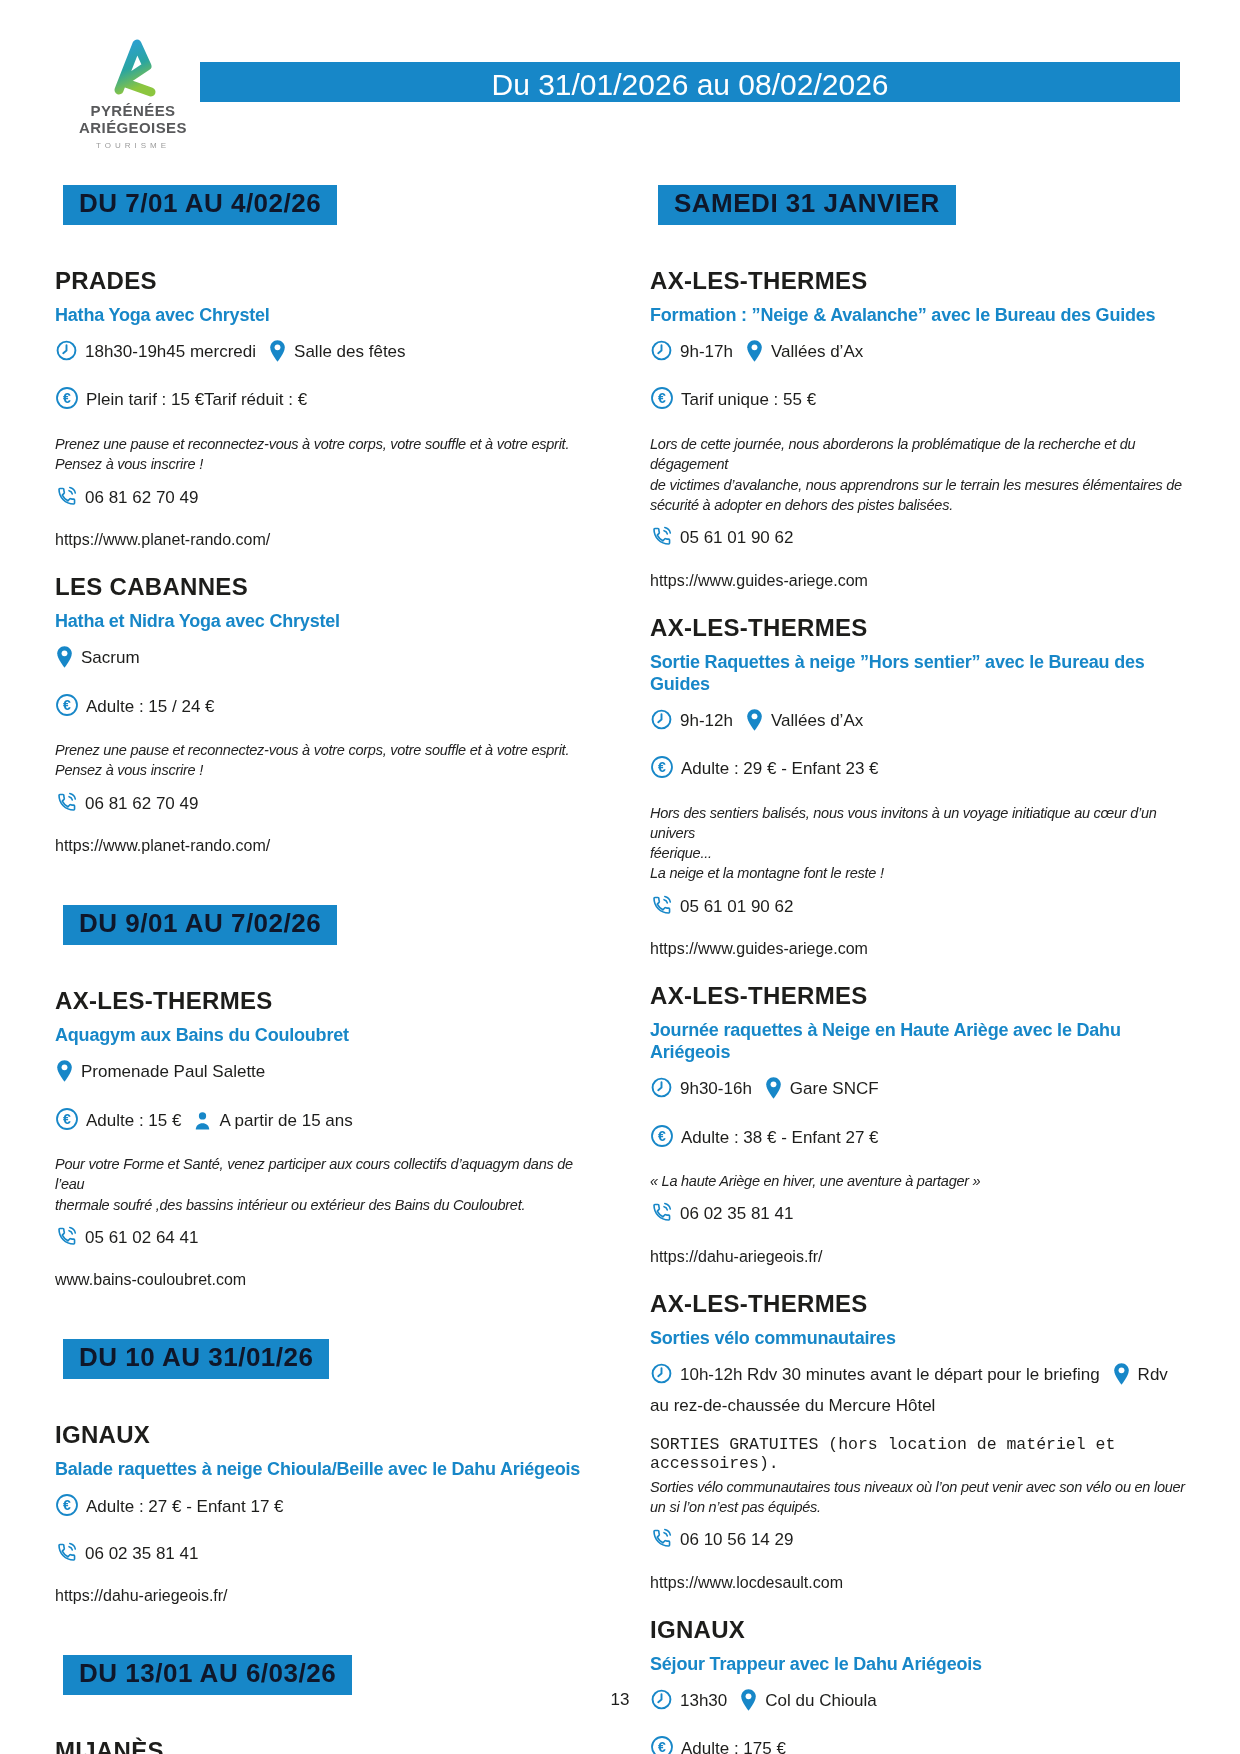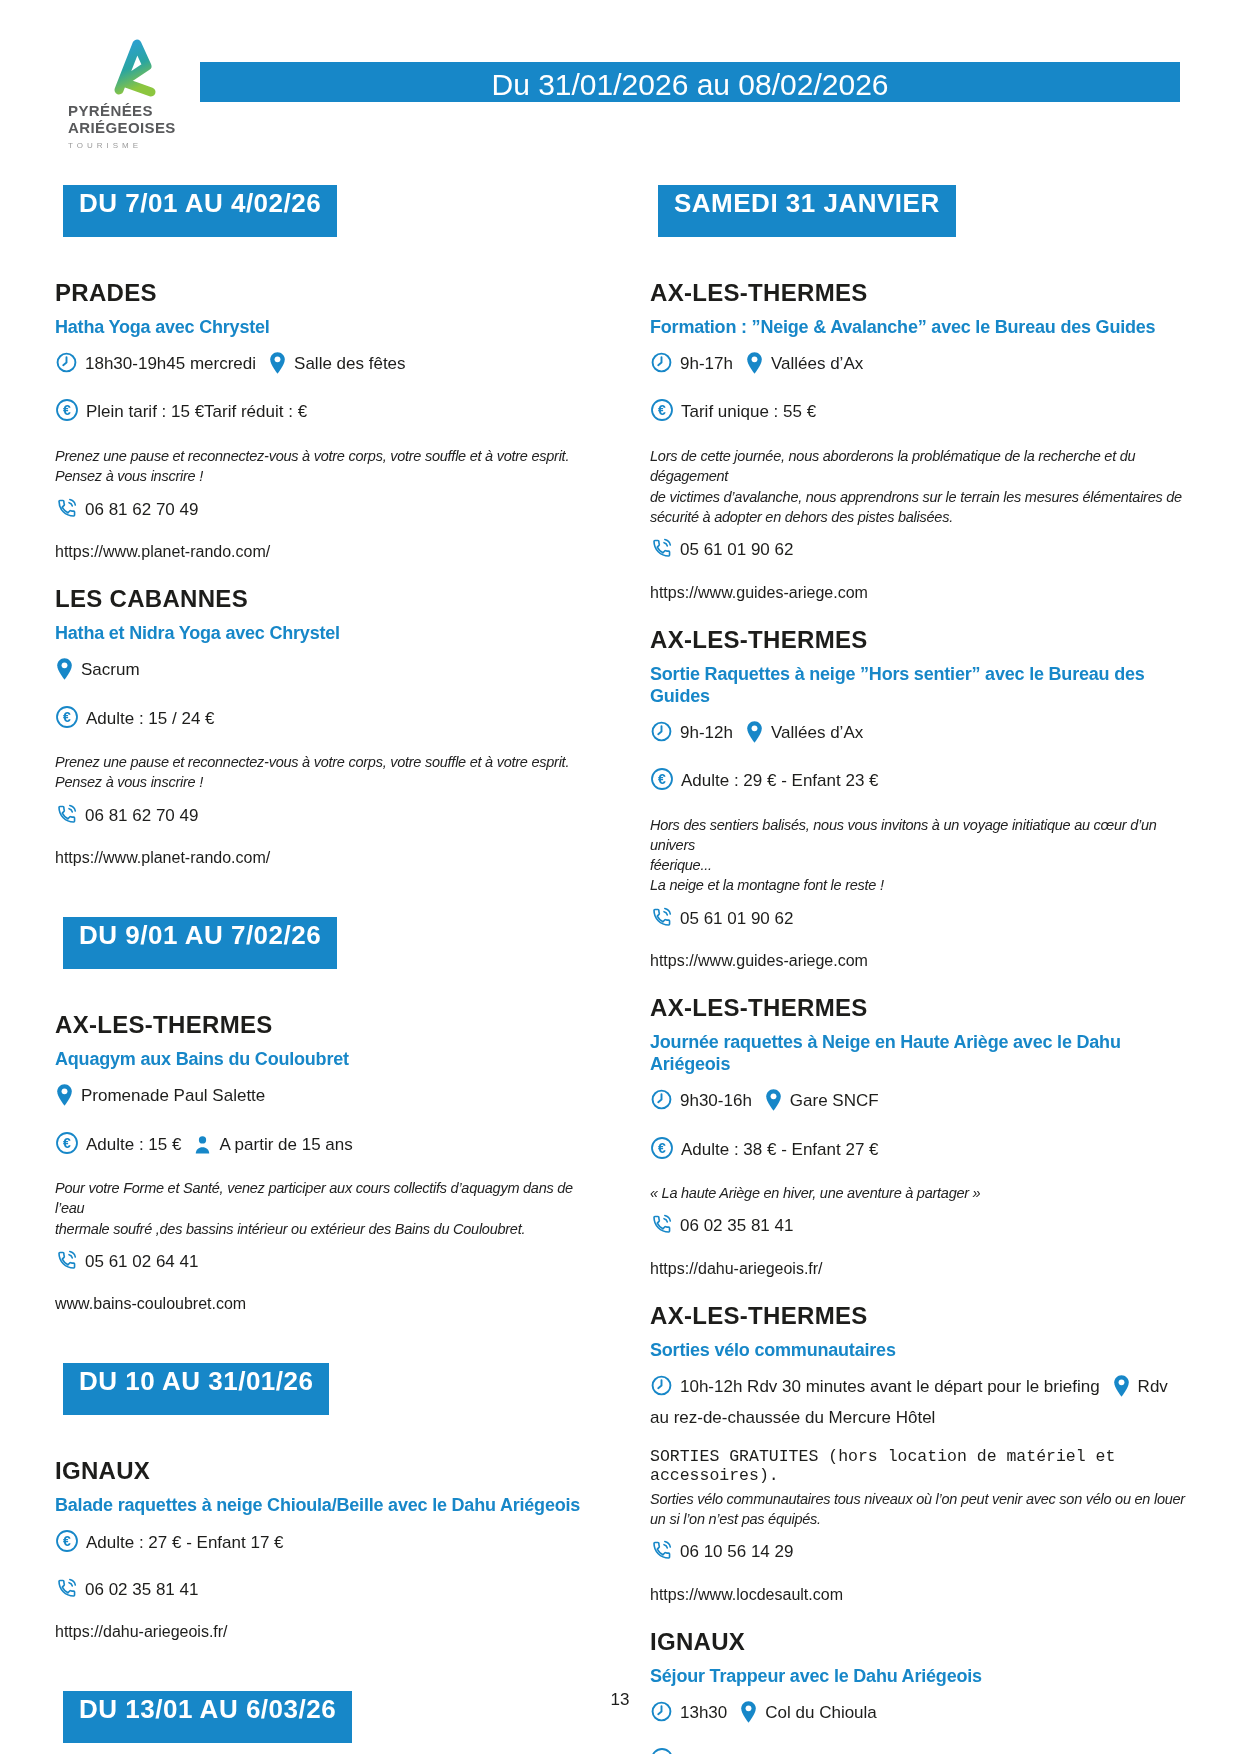--- a/index.html
+++ b/index.html
@@ -4,35 +4,35 @@
 <style>
   :root { --accent:#1787c8; --ink:#1d1d1b; }
   * { box-sizing:border-box; }
   html,body { margin:0; padding:0; background:#ffffff; }
   .page {
     position:relative; width:1240px; height:1754px; margin:0 auto;
     background:#ffffff; color:var(--ink);
     font-family:"Liberation Sans", sans-serif; overflow:hidden;
   }
   
-  .logo { position:absolute; left:68px; top:36px; width:130px; text-align:left; }
+  .logo { position:absolute; left:68px; top:36px; width:130px; text-align:center; }
   .logo svg { display:block; margin:0 auto 4px; }
   .logo-name { font-weight:bold; color:#58595b; font-size:15px; line-height:1.15; letter-spacing:.4px; }
   .logo-sub { font-size:8px; letter-spacing:4px; color:#9b9b9b; margin-top:4px; }
   .header-bar {
     position:absolute; left:200px; top:62px; width:980px; height:40px;
     background:var(--accent); color:#fff; display:flex; align-items:flex-end; justify-content:center;
     font-size:30px; font-weight:normal;
   }
   
   .content { position:absolute; left:55px; top:183px; width:1135px; display:flex; gap:55px; }
   .col { width:540px; flex:0 0 540px; }
   .section-badge {
-    display:inline-block; background:var(--accent); color:#ffffff; font-weight:bold;
-    font-size:26px; padding:3px 16px 18px; margin:26px 0 18px 8px; letter-spacing:.5px;
+    display:inline-block; background:var(--accent); color:#0f172a; font-weight:bold;
+    font-size:26px; padding:3px 16px 6px; margin:26px 0 18px 8px; letter-spacing:.5px;
   }
   .col > .section-badge:first-child { margin-top:2px; }
   .event { margin-bottom:24px; }
   .city { font-size:24px; font-weight:bold; color:var(--ink); margin:24px 0 10px; letter-spacing:.3px; }
   .title { font-size:18px; font-weight:bold; color:var(--accent); margin:0 0 12px; line-height:1.22; letter-spacing:-.2px; }
   .line { font-size:17px; margin:10px 0 16px; line-height:1.5; }
   .line .part { margin-right:12px; }
   .icon { display:inline-block; vertical-align:-5px; margin-right:7px; }
   .icon.pin { vertical-align:-6px; }
   .desc { font-style:italic; font-size:14.5px; letter-spacing:-.25px; line-height:1.4; margin:4px 0 10px; white-space:pre-line; color:#222; }

